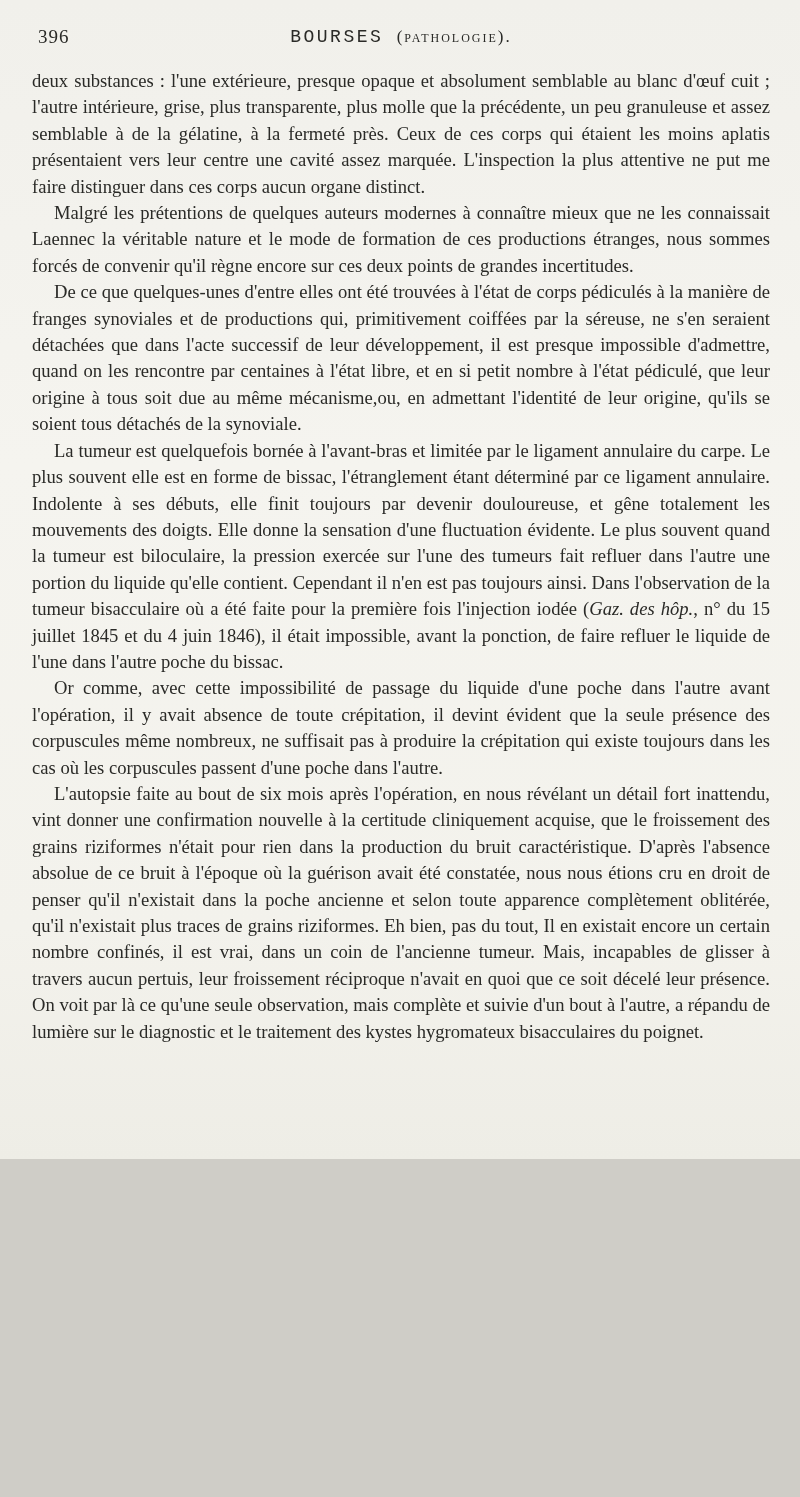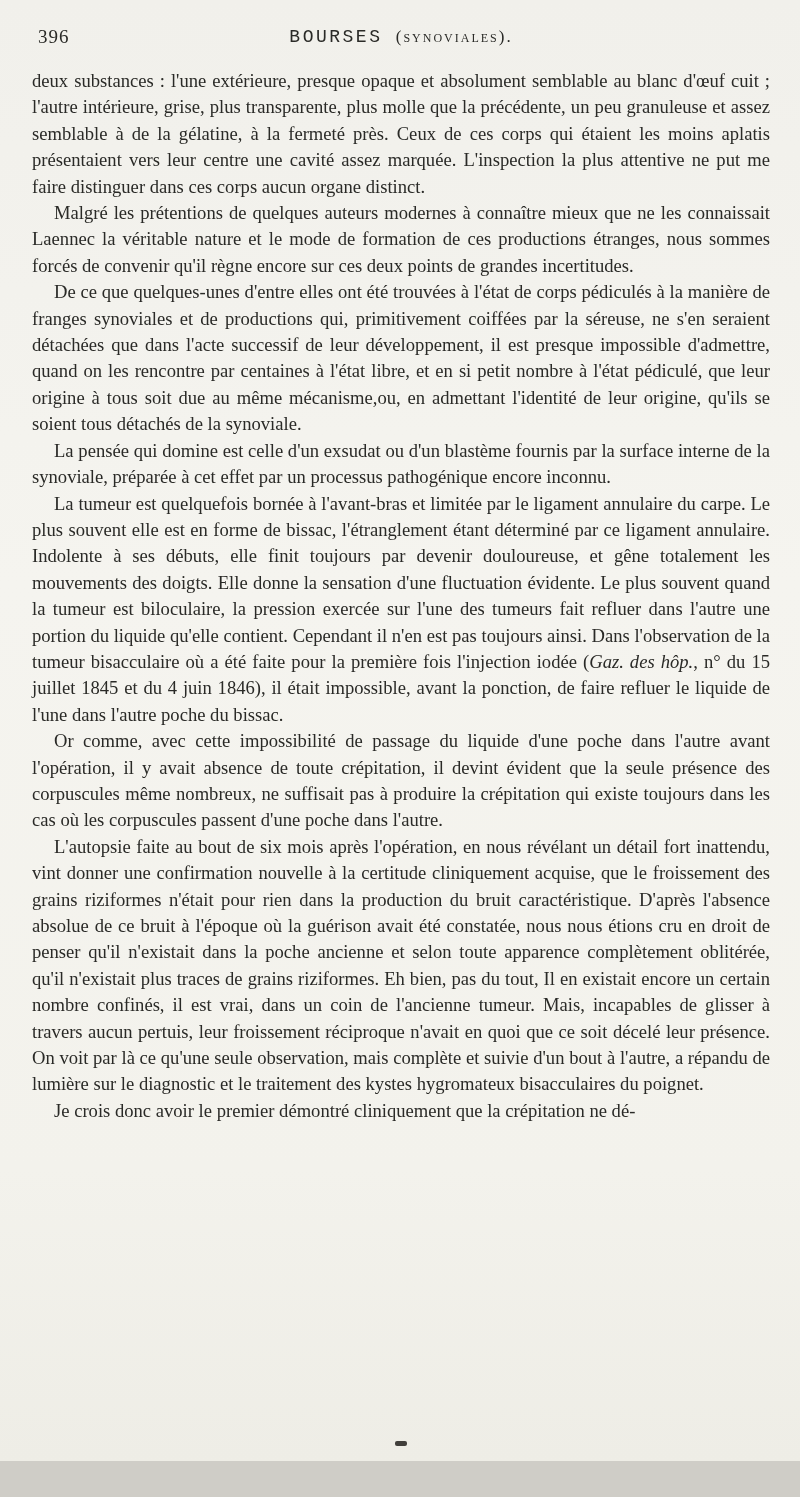--- a/index.html
+++ b/index.html
@@ -3,21 +3,21 @@
 <meta charset="utf-8">
 <style>
   html, body {
     margin: 0;
     padding: 0;
     background: #cfcdc7;
   }
   .page {
     position: relative;
     width: 800px;
-    height: 1461px;
+    height: 1159px;
     margin: 0 auto;
     box-sizing: border-box;
     padding: 26px 30px 0 32px;
     background: linear-gradient(180deg, #f1f0eb 0%, #f5f4ef 40%, #f3f2ec 80%, #eeede6 100%);
     color: #2a2a27;
     font-family: "Liberation Serif", "DejaVu Serif", serif;
   }
   .header {
     position: relative;
     height: 26px;
@@ -72,26 +72,24 @@
     background: #413f3b;
     border-radius: 2px;
   }
 </style>
 </head>
 <body>
 
 <div class="page">
   <div class="header">
     <span class="page-num">396</span>
-    <span class="running-title"><span class="main">BOURSES </span><span class="paren">(synoviales).</span></span>
+    <span class="running-title"><span class="main">BOURSES </span><span class="paren">(pathologie).</span></span>
   </div>
   <div class="body-text" id="paragraphs">
       <p class="para"><span>deux substances : l'une extérieure, presque opaque et absolument semblable au blanc d'œuf cuit ; l'autre intérieure, grise, plus transparente, plus molle que la précédente, un peu granuleuse et assez semblable à de la gélatine, à la fermeté près. Ceux de ces corps qui étaient les moins aplatis présentaient vers leur centre une cavité assez marquée. L'inspection la plus attentive ne put me faire distinguer dans ces corps aucun organe distinct.</span></p>
       <p class="para indent"><span>Malgré les prétentions de quelques auteurs modernes à connaître mieux que ne les connaissait Laennec la véritable nature et le mode de formation de ces productions étranges, nous sommes forcés de convenir qu'il règne encore sur ces deux points de grandes incertitudes.</span></p>
       <p class="para indent"><span>De ce que quelques-unes d'entre elles ont été trouvées à l'état de corps pédiculés à la manière de franges synoviales et de productions qui, primitivement coiffées par la séreuse, ne s'en seraient détachées que dans l'acte successif de leur développement, il est presque impossible d'admettre, quand on les rencontre par centaines à l'état libre, et en si petit nombre à l'état pédiculé, que leur origine à tous soit due au même mécanisme,ou, en admettant l'identité de leur origine, qu'ils se soient tous détachés de la synoviale.</span></p>
-      <p class="para indent"><span>La pensée qui domine est celle d'un exsudat ou d'un blastème fournis par la surface interne de la synoviale, préparée à cet effet par un processus pathogénique encore inconnu.</span></p>
       <p class="para indent"><span>La tumeur est quelquefois bornée à l'avant-bras et limitée par le ligament annulaire du carpe. Le plus souvent elle est en forme de bissac, l'étranglement étant déterminé par ce ligament annulaire. Indolente à ses débuts, elle finit toujours par devenir douloureuse, et gêne totalement les mouvements des doigts. Elle donne la sensation d'une fluctuation évidente. Le plus souvent quand la tumeur est biloculaire, la pression exercée sur l'une des tumeurs fait refluer dans l'autre une portion du liquide qu'elle contient. Cependant il n'en est pas toujours ainsi. Dans l'observation de la tumeur bisacculaire où a été faite pour la première fois l'injection iodée (</span><i>Gaz. des hôp.</i><span>, n° du 15 juillet 1845 et du 4 juin 1846), il était impossible, avant la ponction, de faire refluer le liquide de l'une dans l'autre poche du bissac.</span></p>
       <p class="para indent"><span>Or comme, avec cette impossibilité de passage du liquide d'une poche dans l'autre avant l'opération, il y avait absence de toute crépitation, il devint évident que la seule présence des corpuscules même nombreux, ne suffisait pas à produire la crépitation qui existe toujours dans les cas où les corpuscules passent d'une poche dans l'autre.</span></p>
       <p class="para indent"><span>L'autopsie faite au bout de six mois après l'opération, en nous révélant un détail fort inattendu, vint donner une confirmation nouvelle à la certitude cliniquement acquise, que le froissement des grains riziformes n'était pour rien dans la production du bruit caractéristique. D'après l'absence absolue de ce bruit à l'époque où la guérison avait été constatée, nous nous étions cru en droit de penser qu'il n'existait dans la poche ancienne et selon toute apparence complètement oblitérée, qu'il n'existait plus traces de grains riziformes. Eh bien, pas du tout, Il en existait encore un certain nombre confinés, il est vrai, dans un coin de l'ancienne tumeur. Mais, incapables de glisser à travers aucun pertuis, leur froissement réciproque n'avait en quoi que ce soit décelé leur présence. On voit par là ce qu'une seule observation, mais complète et suivie d'un bout à l'autre, a répandu de lumière sur le diagnostic et le traitement des kystes hygromateux bisacculaires du poignet.</span></p>
-      <p class="para indent"><span>Je crois donc avoir le premier démontré cliniquement que la crépitation ne dé-</span></p>
     </div>
   <div class="printers-mark"></div>
 </div>
 
 </body></html>

